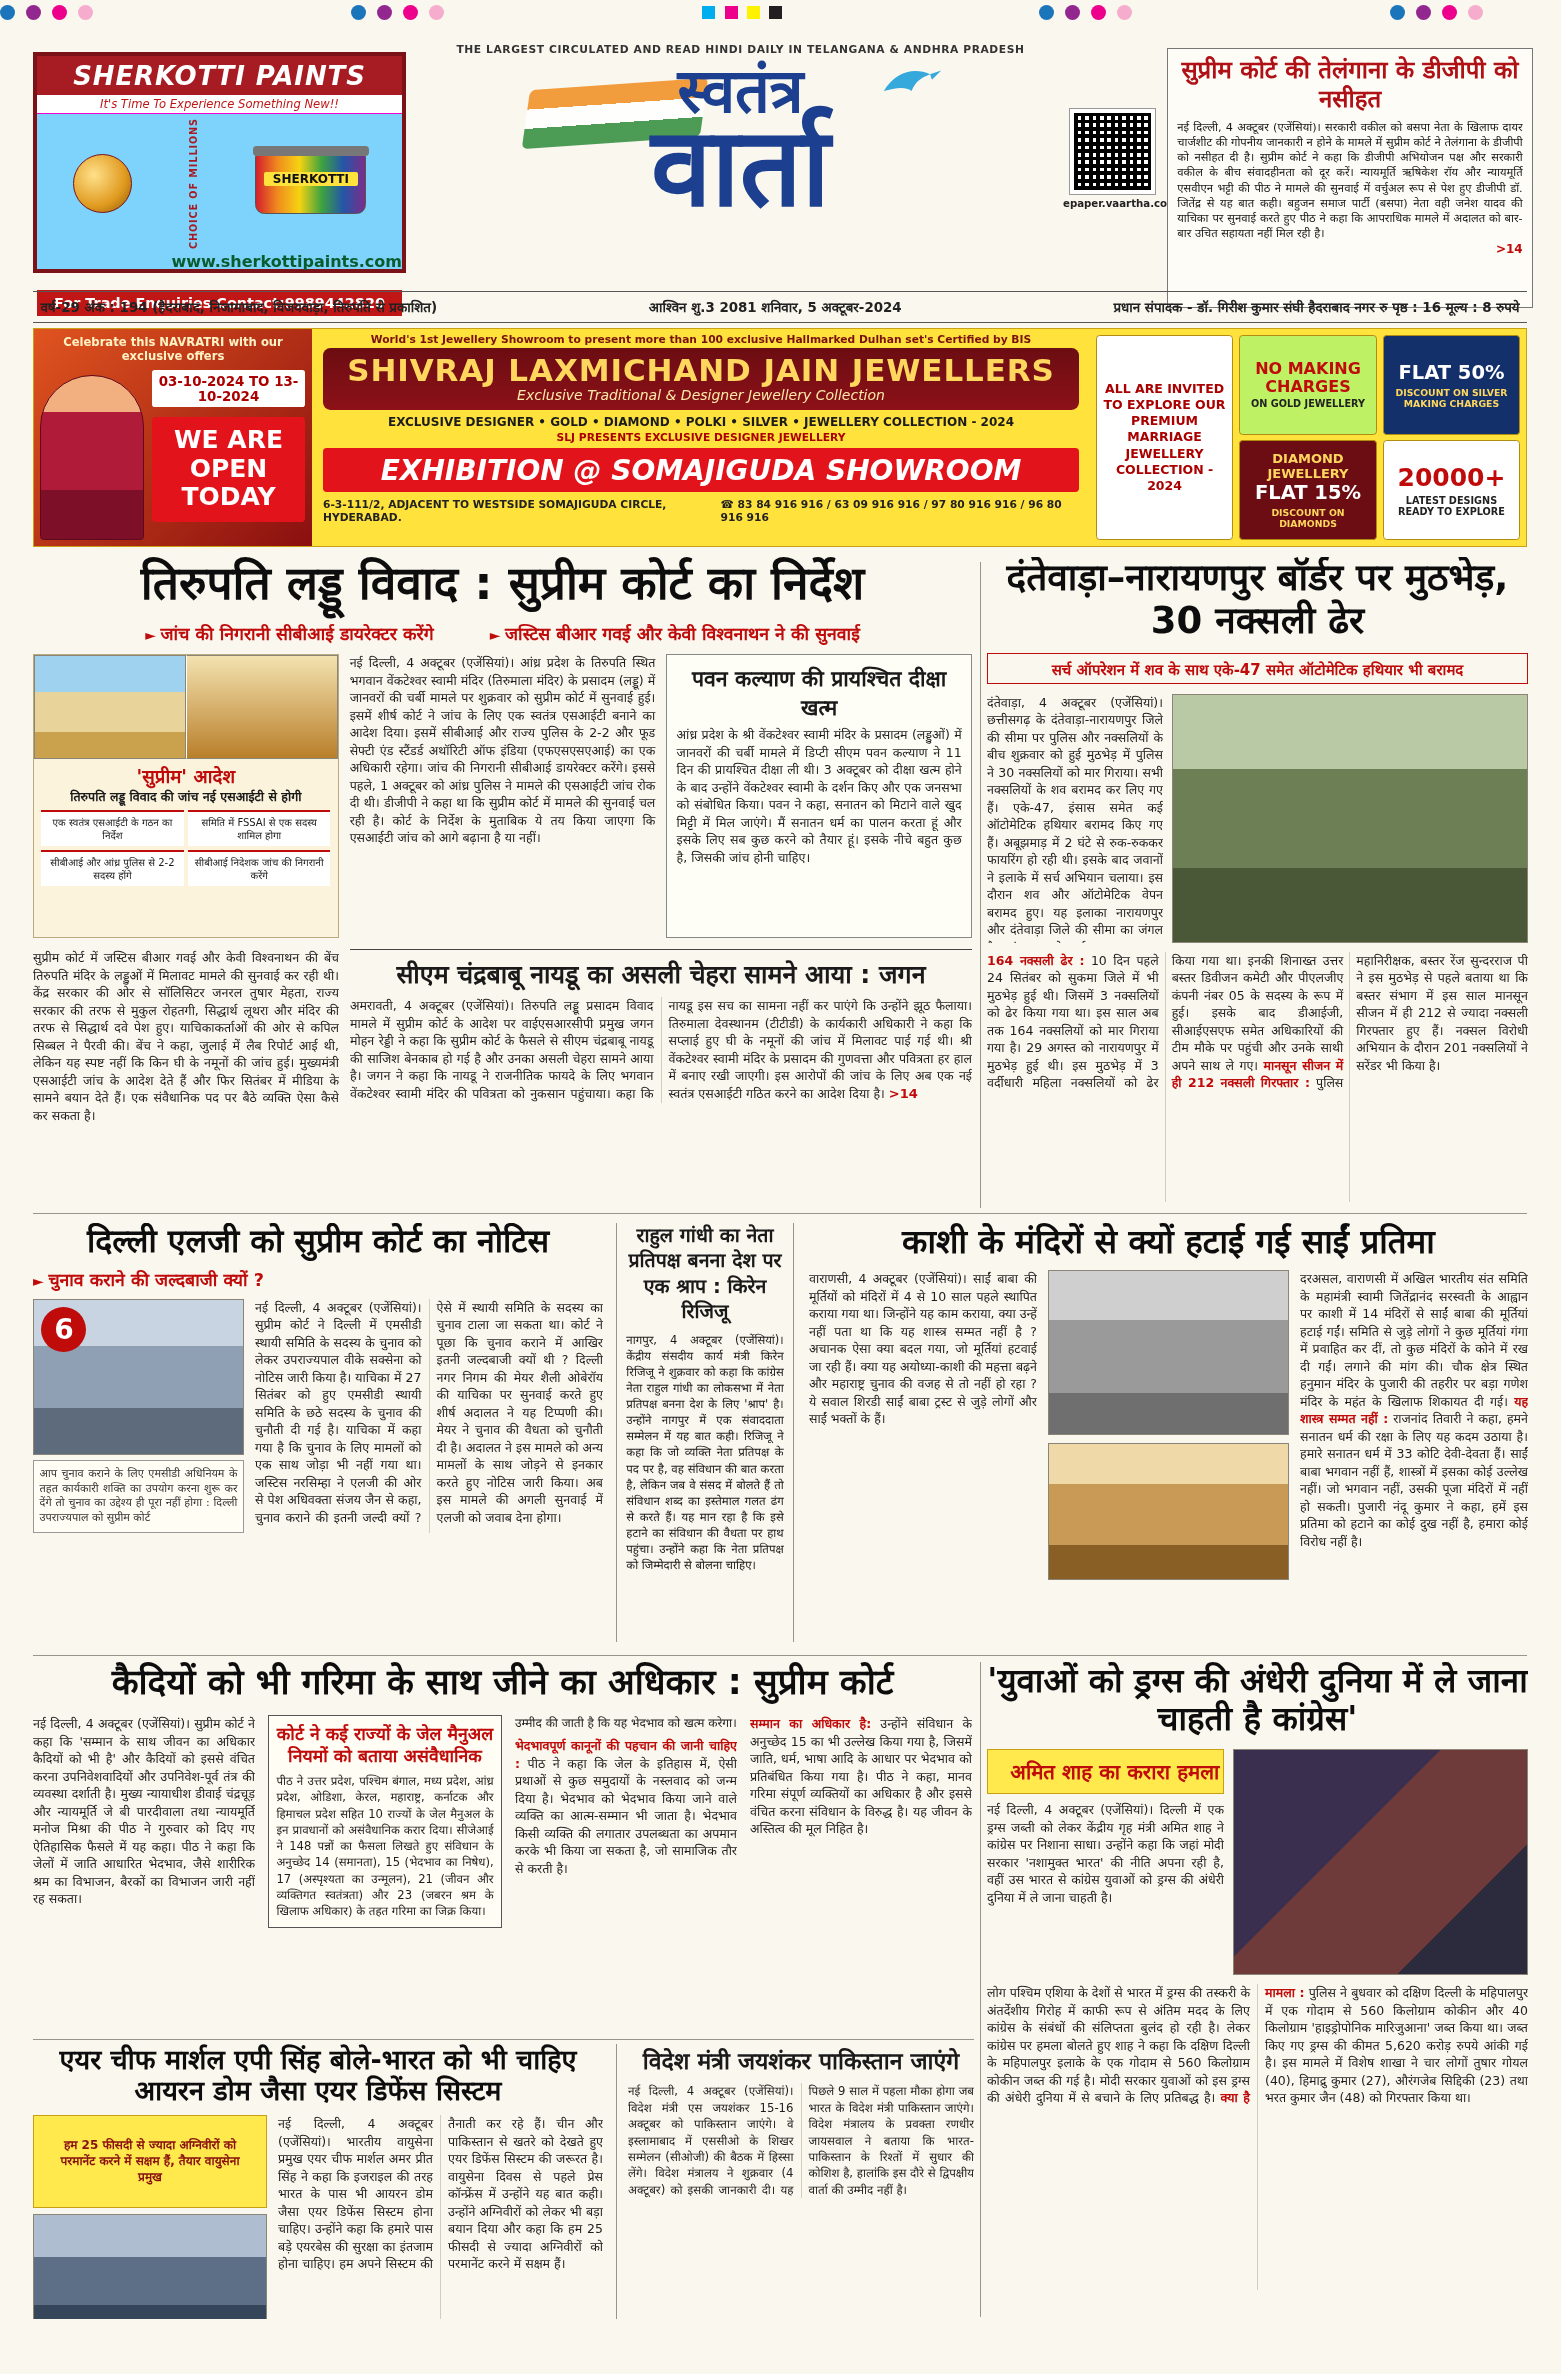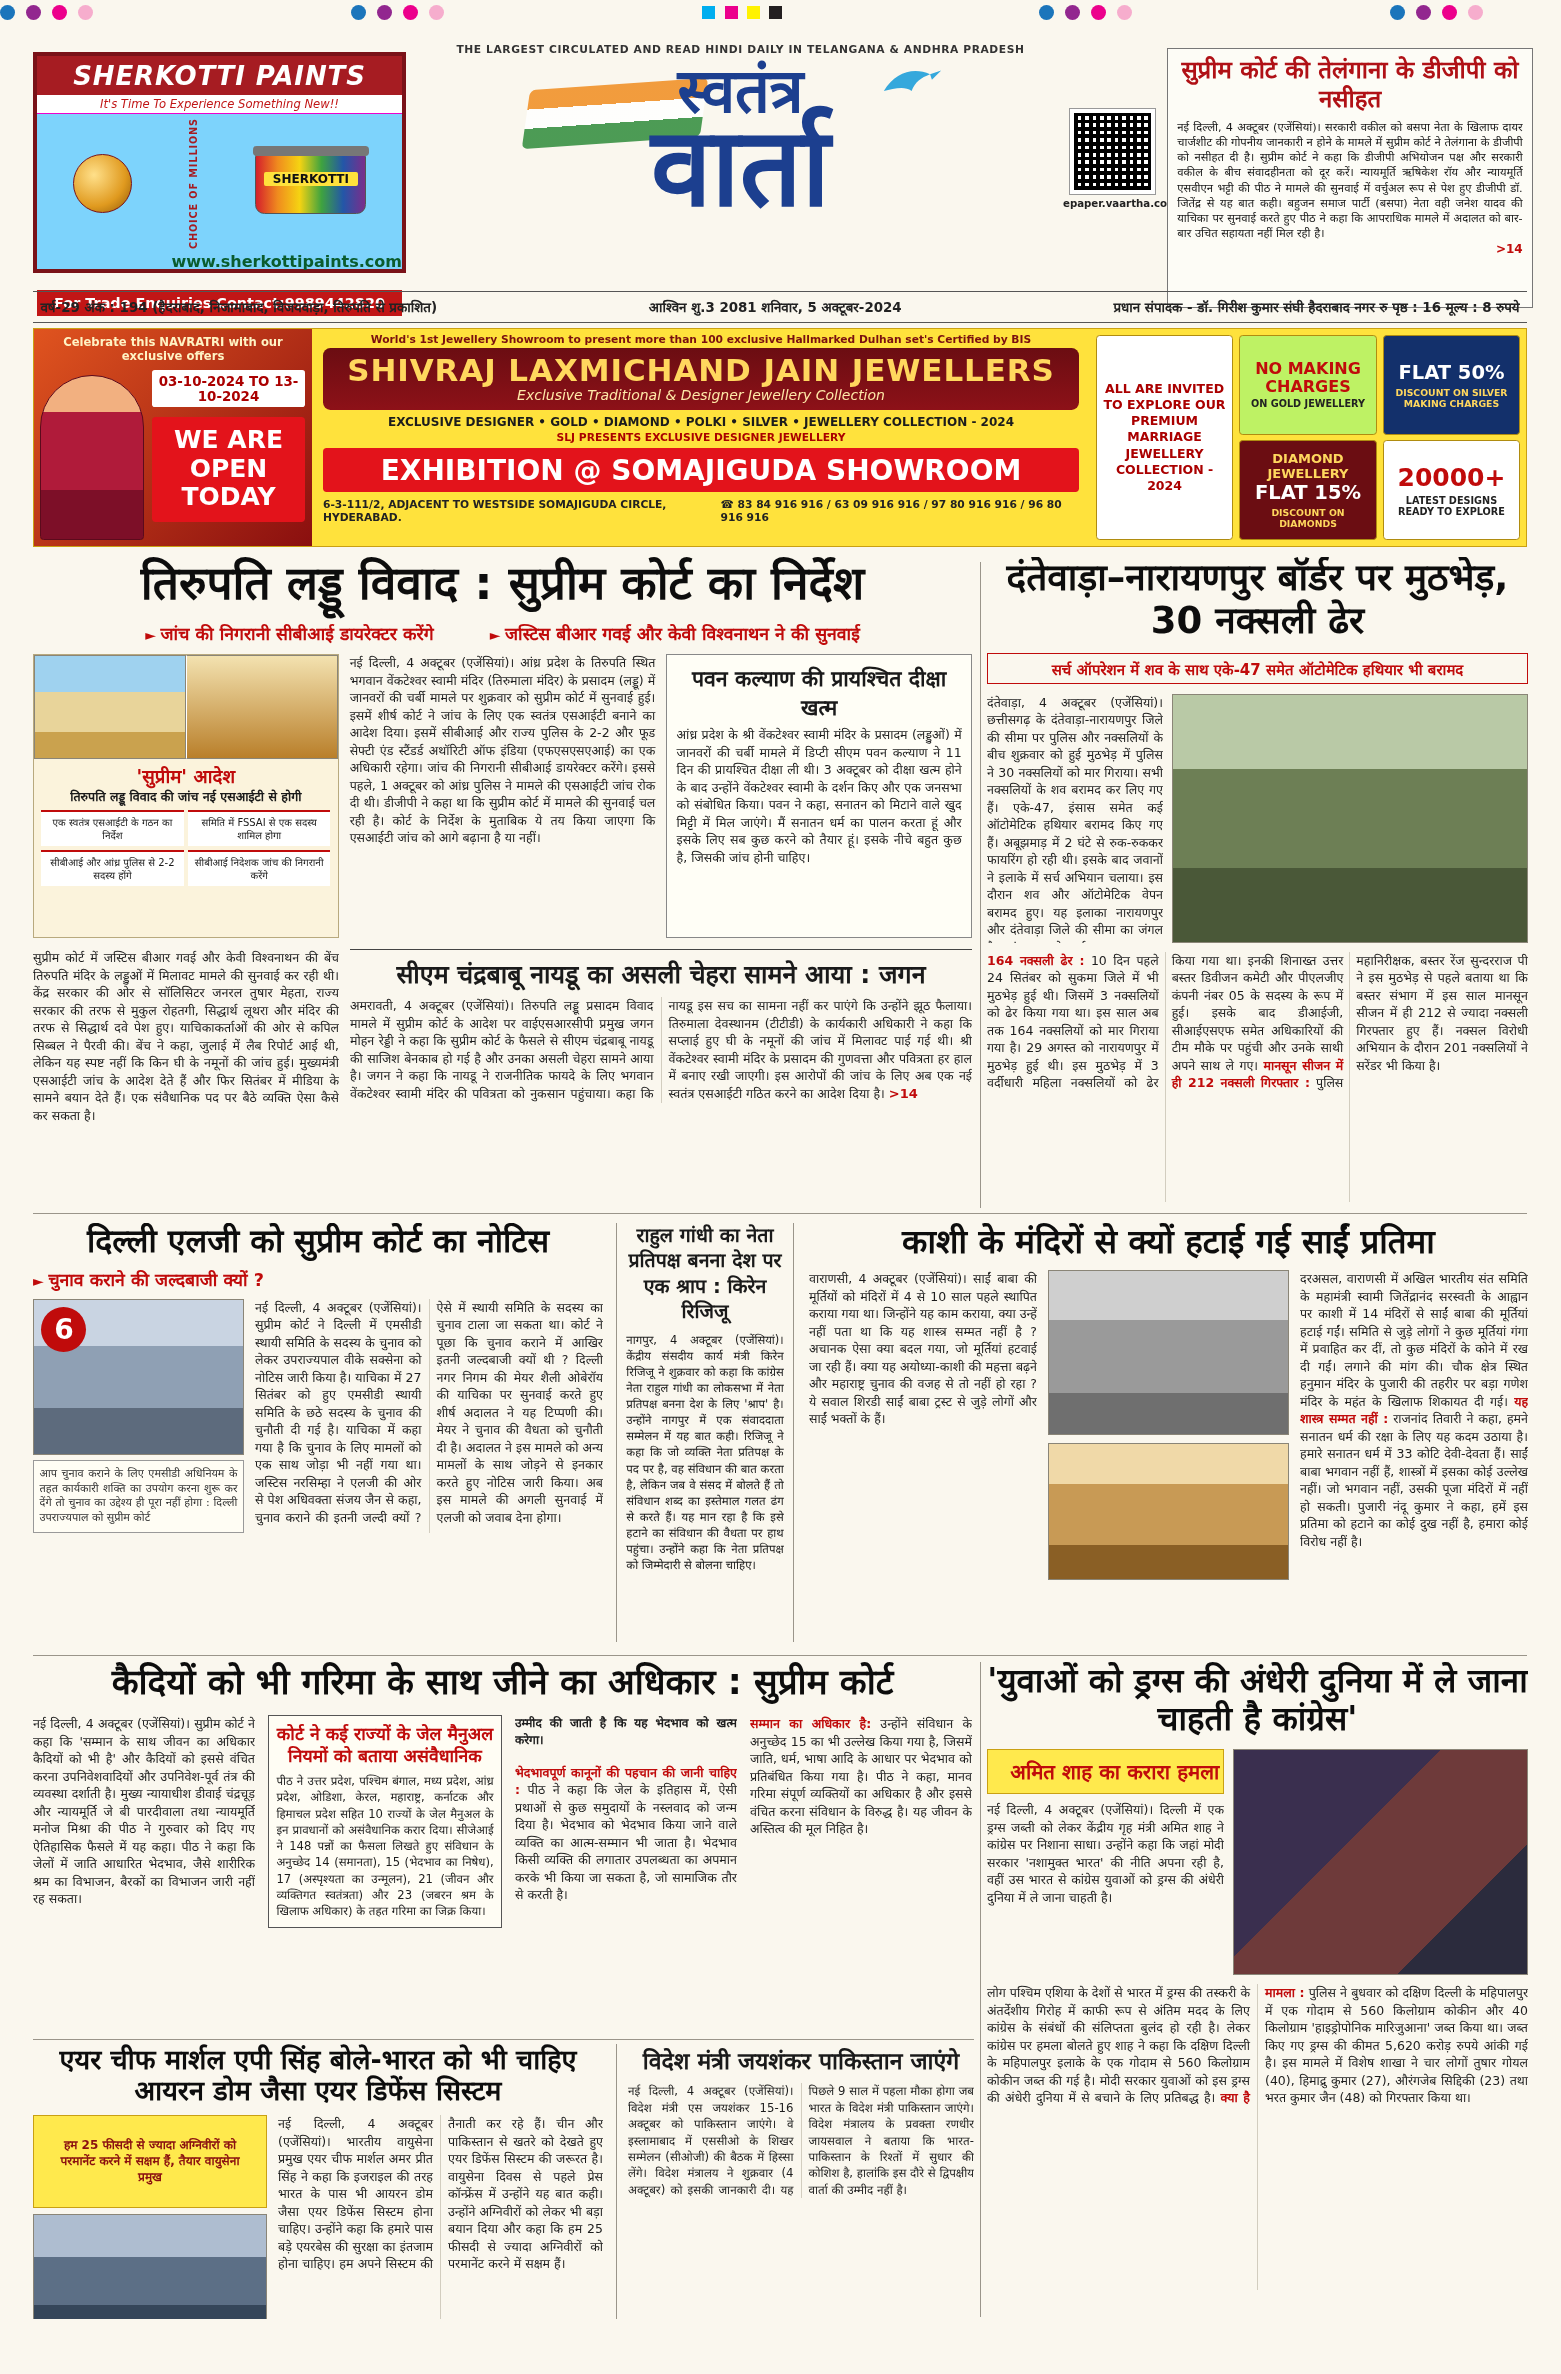--- a/index.html
+++ b/index.html
@@ -65,21 +65,21 @@
     background:linear-gradient(180deg,#f2b080 0 22%,#b01b3a 22% 70%,#7d0f28 70% 100%); border:0.9px solid #5c0a1c; }
   .jw-dates { background:#fff; color:#a00; font-weight:bold; font-size:13.4px; padding:3.7px 3.7px; margin:7.4px 0 0 111px; text-align:center; border-radius:2.8px; }
   .jw-open { background:#e3131b; color:#fff; font-weight:800; font-size:25px; text-align:center; margin:9.3px 0 0 111px; padding:9.3px 3.7px; line-height:1.15; border-radius:3.7px; }
   .jw-center { flex:1; display:flex; flex-direction:column; padding:3.7px 11px; }
   .jw-strip1 { font-size:10.7px; color:#7a1010; text-align:center; font-weight:bold; }
   .jw-brandband { background:linear-gradient(#6b0d12,#8d1118); color:#ffd75e; text-align:center; padding:5.6px 3.7px 7.4px; border-radius:7.4px; margin-top:2.8px; }
   .jw-brand { font-size:31px; font-weight:bold; letter-spacing:0.9px; line-height:1.05; }
   .jw-brandsub { color:#ffe9a8; font-size:14px; font-style:italic; }
   .jw-strip2 { font-size:12px; font-weight:bold; color:#1c1c1c; text-align:center; margin-top:4.6px; }
   .jw-strip3 { font-size:10.7px; color:#a00; text-align:center; font-weight:bold; margin-top:1.9px; }
-  .jw-exh { background:#e3131b; color:#fff; font-size:28px; font-weight:800; text-align:center; padding:5.6px 3.7px; margin-top:4.6px; border-radius:3.7px; }
+  .jw-exh { background:#e3131b; color:#fff; font-size:28px; font-weight:800; text-align:center; padding:5.6px 3.7px; margin-top:4.6px; border-radius:3.7px;font-style:italic; }
   .jw-addr { display:flex; justify-content:space-between; gap:9.3px; font-size:10.7px; margin-top:5.6px; color:#222; font-weight:bold; }
   .jw-right { width:436px; display:grid; grid-template-columns:1fr 1fr 1fr; grid-template-rows:1fr 1fr; grid-template-areas:"a b c" "a d e"; gap:5.6px; padding:5.6px; }
   .jw-box { border:0.9px solid #b08c10; border-radius:3.7px; display:flex; flex-direction:column; align-items:center; justify-content:center; text-align:center; padding:3.7px; }
   .jw-invite { grid-area:a; background:#fff; color:#a00; font-weight:bold; font-size:12.5px; line-height:1.3; }
   .jw-nomaking { grid-area:b; background:#bef264; }
   .jw-flat50 { grid-area:c; background:#13306b; }
   .jw-diamond { grid-area:d; background:#6b0d12; }
   .jw-designs { grid-area:e; background:#fff; }
   .jw-big-red { color:#c00b0b; font-weight:800; font-size:16px; line-height:1.1; }
   .jw-small-dark { color:#222; font-size:9.7px; font-weight:bold; margin-top:2.8px; }
@@ -141,21 +141,21 @@
   .k-img1 { height:165px; background:linear-gradient(180deg,#cfcfcf 0 30%,#9a9a9a 30% 75%,#6f6f6f 75% 100%); }
   .k-img2 { height:137px; margin-top:7.4px; background:linear-gradient(180deg,#f0d9a8 0 30%,#c89a55 30% 75%,#8a5f25 75% 100%); }
 
   
   #prisoners { left:33px; top:1662px; width:939px; height:369px; overflow:hidden; }
   .p-head { font-size:35px; text-align:center; }
   .p-row { display:flex; gap:13px; margin-top:13px; }
   .p-col { flex:1; overflow:hidden; }
   .p-box { width:234px; border:1.4px solid #555; background:#fffdf4; padding:7.4px; overflow:hidden; }
   .p-box-head { color:#c00b0b; font-weight:bold; font-size:17.6px; text-align:center; line-height:1.25; margin-bottom:5.6px; }
-  .p-note { font-weight:bold; font-size:12px; margin-bottom:15px; }
+  .p-note { font-weight:normal; font-size:12px; margin-bottom:5px; }
 
   #congress { left:987px; top:1662px; width:541px; height:655px; overflow:hidden; }
   .c-head { font-size:33px; text-align:center; }
   .c-row { display:flex; gap:9.3px; margin-top:11px; height:226px; }
   .c-left { width:237px; overflow:hidden; }
   .c-kbox { background:#ffe94d; border:0.9px solid #c9a013; color:#c00b0b; font-weight:bold; font-size:20.4px; text-align:right; padding:7.4px 3.7px; margin-bottom:7.4px; }
   .c-img { flex:1; background:linear-gradient(135deg,#3a2f4f 0 40%,#6e3a3a 40% 75%,#2b2b3d 75% 100%); }
   .c-cols { margin-top:9.3px; height:306px; overflow:hidden; }
 
   

